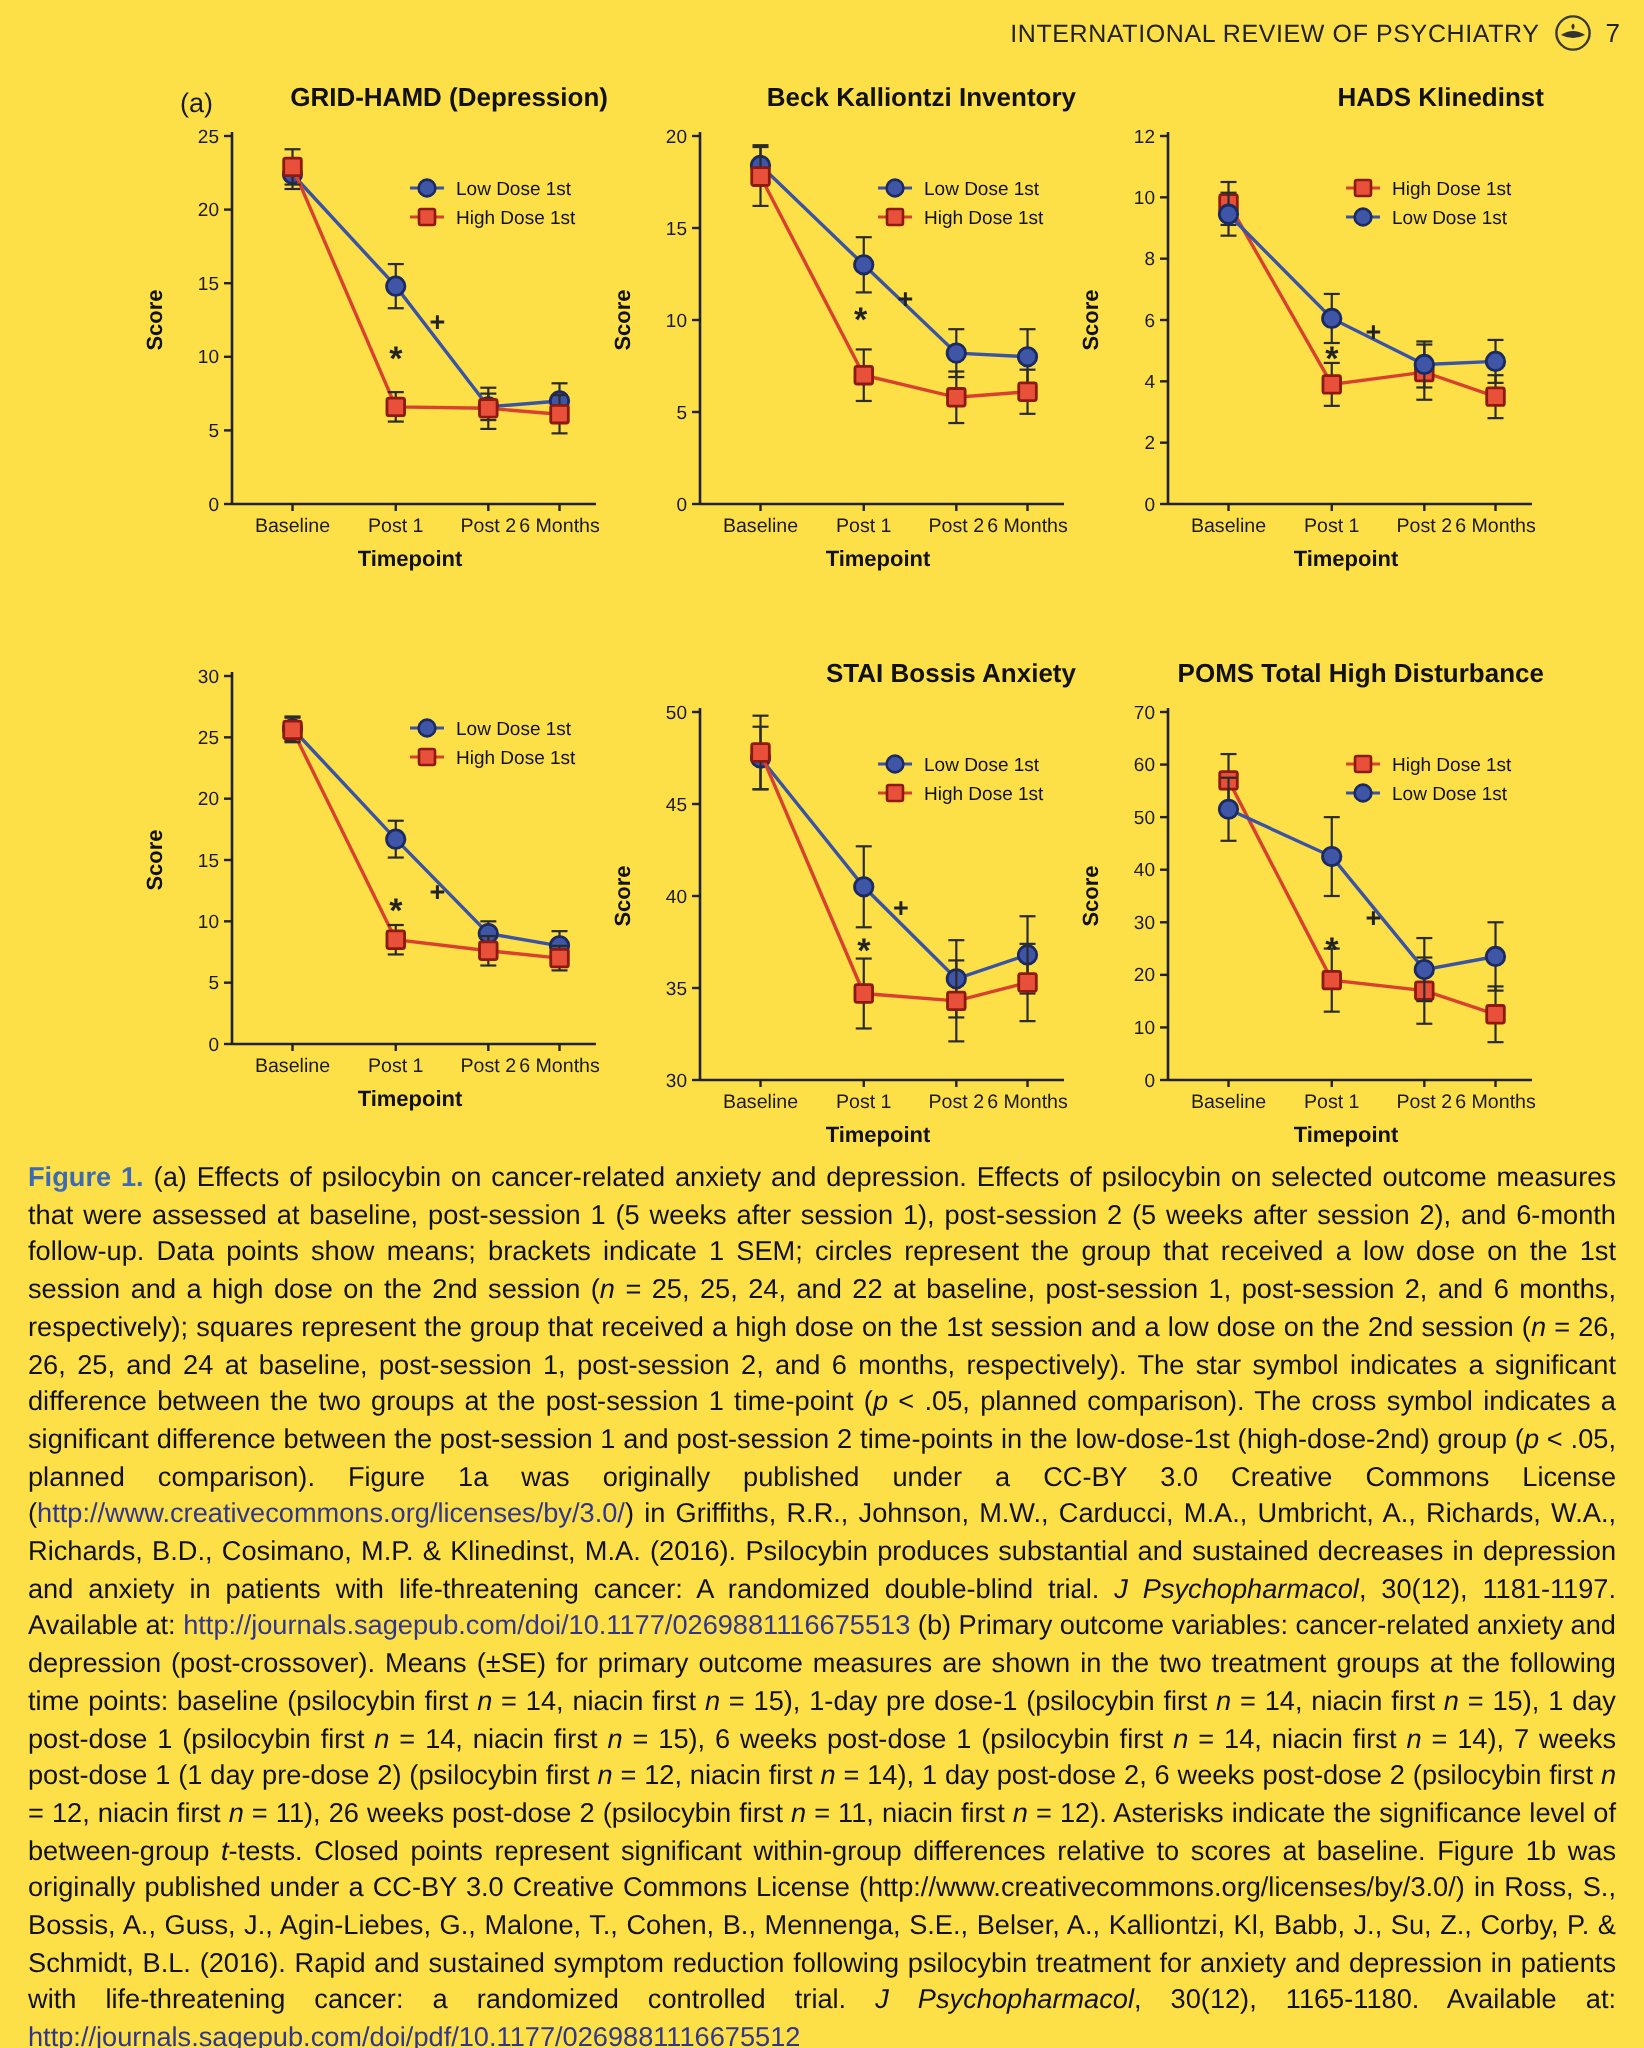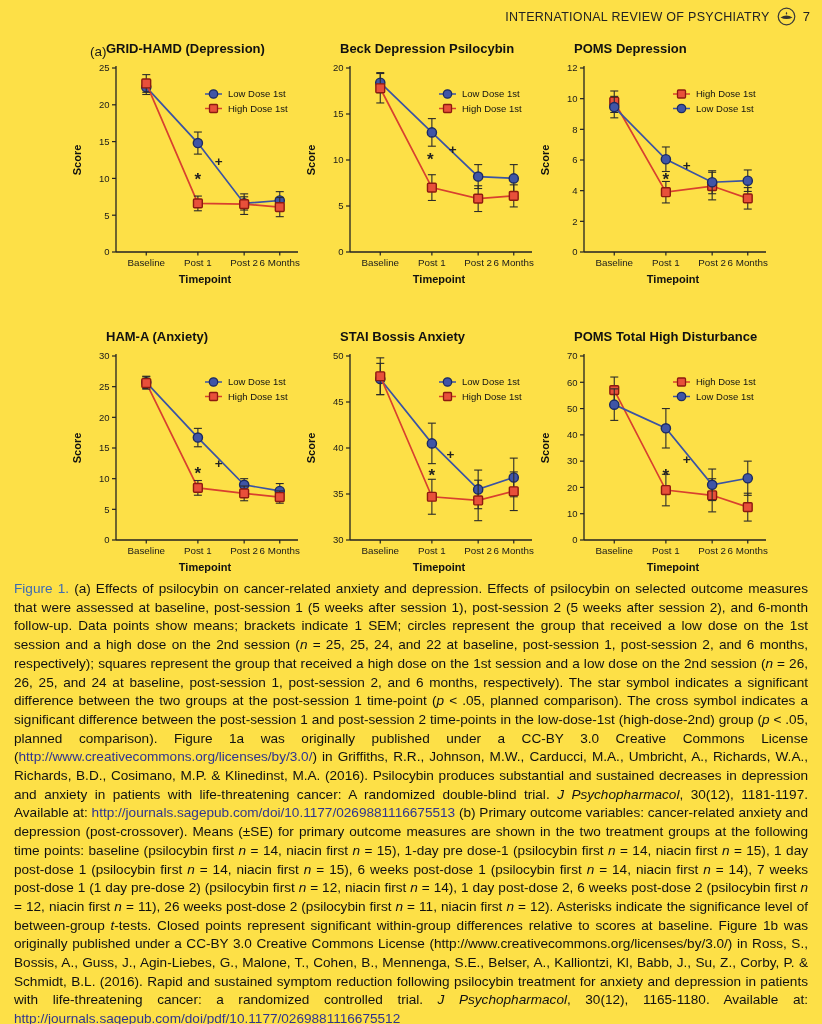--- a/index.html
+++ b/index.html
@@ -10,28 +10,28 @@
   .hdr{position:absolute;top:7px;right:12px;display:flex;align-items:center;gap:7px;}
   .hdr .journal{font-size:12.5px;letter-spacing:.3px;color:#222;}
   .hdr .pageno{font-size:13px;color:#222;}
   .logo{width:19px;height:19px;display:inline-block;}
 
   
   .figure-area{position:absolute;top:40px;left:70px;width:710px;}
   .panel-label{position:absolute;top:4px;left:20px;font-size:13.5px;color:#1a1a1a;}
   .charts-grid{display:grid;grid-template-columns:repeat(3,234px);column-gap:0;row-gap:40px;}
   .chart-cell{width:234px;}
-  .chart-title{font-size:13px;font-weight:bold;text-align:left;padding-left:36px;
+  .chart-title{font-size:13px;font-weight:bold;text-align:right;padding-left:36px;
                height:18px;line-height:18px;color:#111;white-space:nowrap;}
   svg.plot{display:block;}
 
   
   .caption{position:absolute;top:580px;left:14px;width:794px;margin:0;
            font-size:13.6px;line-height:18.7px;text-align:justify;color:#111;}
-  .seg-label{font-weight:normal;}
+  .seg-label{font-weight:bold;}
   .seg-italic{font-style:italic;}
 </style>
 </head>
 <body>
 
 <div class="page">
 
   <div class="hdr">
     <span class="journal">INTERNATIONAL REVIEW OF PSYCHIATRY</span>
     <span class="logo">
@@ -120,21 +120,21 @@
               <text x="158" y="39.3" font-size="9.5" fill="#111">Low Dose 1st</text>
               <line x1="135" y1="50.5" x2="152" y2="50.5" stroke="#D8402F" stroke-width="1.5"></line>
               <rect x="139.5" y="46.5" width="8" height="8" rx="1" fill="#E8503A" stroke="#8C1A10" stroke-width="1.3"></rect>
               <text x="158" y="53.8" font-size="9.5" fill="#111">High Dose 1st</text>
             </g>
             <text x="127.88000000000001" y="127.192" text-anchor="middle" font-size="17" font-weight="bold" fill="#222222">*</text>
             <text x="148.706" y="107.736" text-anchor="middle" font-size="13.5" font-weight="bold" fill="#222222">+</text>
           </svg>
       </div>
       <div class="chart-cell">
-        <div class="chart-title">Beck Depression Psilocybin</div>
+        <div class="chart-title">Beck Kalliontzi Inventory</div>
         <svg class="plot" width="234" height="230">
             <g>
               <line x1="46" y1="8" x2="46" y2="194" stroke="#222222" stroke-width="1.3"></line>
               <line x1="46" y1="194" x2="228" y2="194" stroke="#222222" stroke-width="1.3"></line>
               <line x1="46" y1="194" x2="42" y2="194" stroke="#222222" stroke-width="1.2"></line>
               <text x="39.5" y="197.3" text-anchor="end" font-size="9.5" fill="#1a1a1a">0</text>
               <line x1="46" y1="148" x2="42" y2="148" stroke="#222222" stroke-width="1.2"></line>
               <text x="39.5" y="151.3" text-anchor="end" font-size="9.5" fill="#1a1a1a">5</text>
               <line x1="46" y1="102" x2="42" y2="102" stroke="#222222" stroke-width="1.2"></line>
               <text x="39.5" y="105.3" text-anchor="end" font-size="9.5" fill="#1a1a1a">10</text>
@@ -197,21 +197,21 @@
               <text x="158" y="39.3" font-size="9.5" fill="#111">Low Dose 1st</text>
               <line x1="135" y1="50.5" x2="152" y2="50.5" stroke="#D8402F" stroke-width="1.5"></line>
               <rect x="139.5" y="46.5" width="8" height="8" rx="1" fill="#E8503A" stroke="#8C1A10" stroke-width="1.3"></rect>
               <text x="158" y="53.8" font-size="9.5" fill="#111">High Dose 1st</text>
             </g>
             <text x="126.3314" y="107.32" text-anchor="middle" font-size="17" font-weight="bold" fill="#222222">*</text>
             <text x="148.706" y="95.96000000000001" text-anchor="middle" font-size="13.5" font-weight="bold" fill="#222222">+</text>
           </svg>
       </div>
       <div class="chart-cell">
-        <div class="chart-title">POMS Depression</div>
+        <div class="chart-title">HADS Klinedinst</div>
         <svg class="plot" width="234" height="230">
             <g>
               <line x1="46" y1="8" x2="46" y2="194" stroke="#222222" stroke-width="1.3"></line>
               <line x1="46" y1="194" x2="228" y2="194" stroke="#222222" stroke-width="1.3"></line>
               <line x1="46" y1="194" x2="42" y2="194" stroke="#222222" stroke-width="1.2"></line>
               <text x="39.5" y="197.3" text-anchor="end" font-size="9.5" fill="#1a1a1a">0</text>
               <line x1="46" y1="163.33333333333334" x2="42" y2="163.33333333333334" stroke="#222222" stroke-width="1.2"></line>
               <text x="39.5" y="166.63333333333335" text-anchor="end" font-size="9.5" fill="#1a1a1a">2</text>
               <line x1="46" y1="132.66666666666669" x2="42" y2="132.66666666666669" stroke="#222222" stroke-width="1.2"></line>
               <text x="39.5" y="135.9666666666667" text-anchor="end" font-size="9.5" fill="#1a1a1a">4</text>
@@ -278,21 +278,20 @@
               <text x="158" y="39.3" font-size="9.5" fill="#111">High Dose 1st</text>
               <line x1="135" y1="50.5" x2="152" y2="50.5" stroke="#3A53A4" stroke-width="1.5"></line>
               <circle cx="143.5" cy="50.5" r="4.2" fill="#3F55A6" stroke="#1B2A63" stroke-width="1.3"></circle>
               <text x="158" y="53.8" font-size="9.5" fill="#111">Low Dose 1st</text>
             </g>
             <text x="127.88000000000001" y="127.09999999999998" text-anchor="middle" font-size="17" font-weight="bold" fill="#222222">*</text>
             <text x="148.706" y="112.36666666666665" text-anchor="middle" font-size="13.5" font-weight="bold" fill="#222222">+</text>
           </svg>
       </div>
       <div class="chart-cell">
-        <div class="chart-title">HAM-A (Anxiety)</div>
         <svg class="plot" width="234" height="230">
             <g>
               <line x1="46" y1="8" x2="46" y2="194" stroke="#222222" stroke-width="1.3"></line>
               <line x1="46" y1="194" x2="228" y2="194" stroke="#222222" stroke-width="1.3"></line>
               <line x1="46" y1="194" x2="42" y2="194" stroke="#222222" stroke-width="1.2"></line>
               <text x="39.5" y="197.3" text-anchor="end" font-size="9.5" fill="#1a1a1a">0</text>
               <line x1="46" y1="163.33333333333334" x2="42" y2="163.33333333333334" stroke="#222222" stroke-width="1.2"></line>
               <text x="39.5" y="166.63333333333335" text-anchor="end" font-size="9.5" fill="#1a1a1a">5</text>
               <line x1="46" y1="132.66666666666669" x2="42" y2="132.66666666666669" stroke="#222222" stroke-width="1.2"></line>
               <text x="39.5" y="135.9666666666667" text-anchor="end" font-size="9.5" fill="#1a1a1a">10</text>

